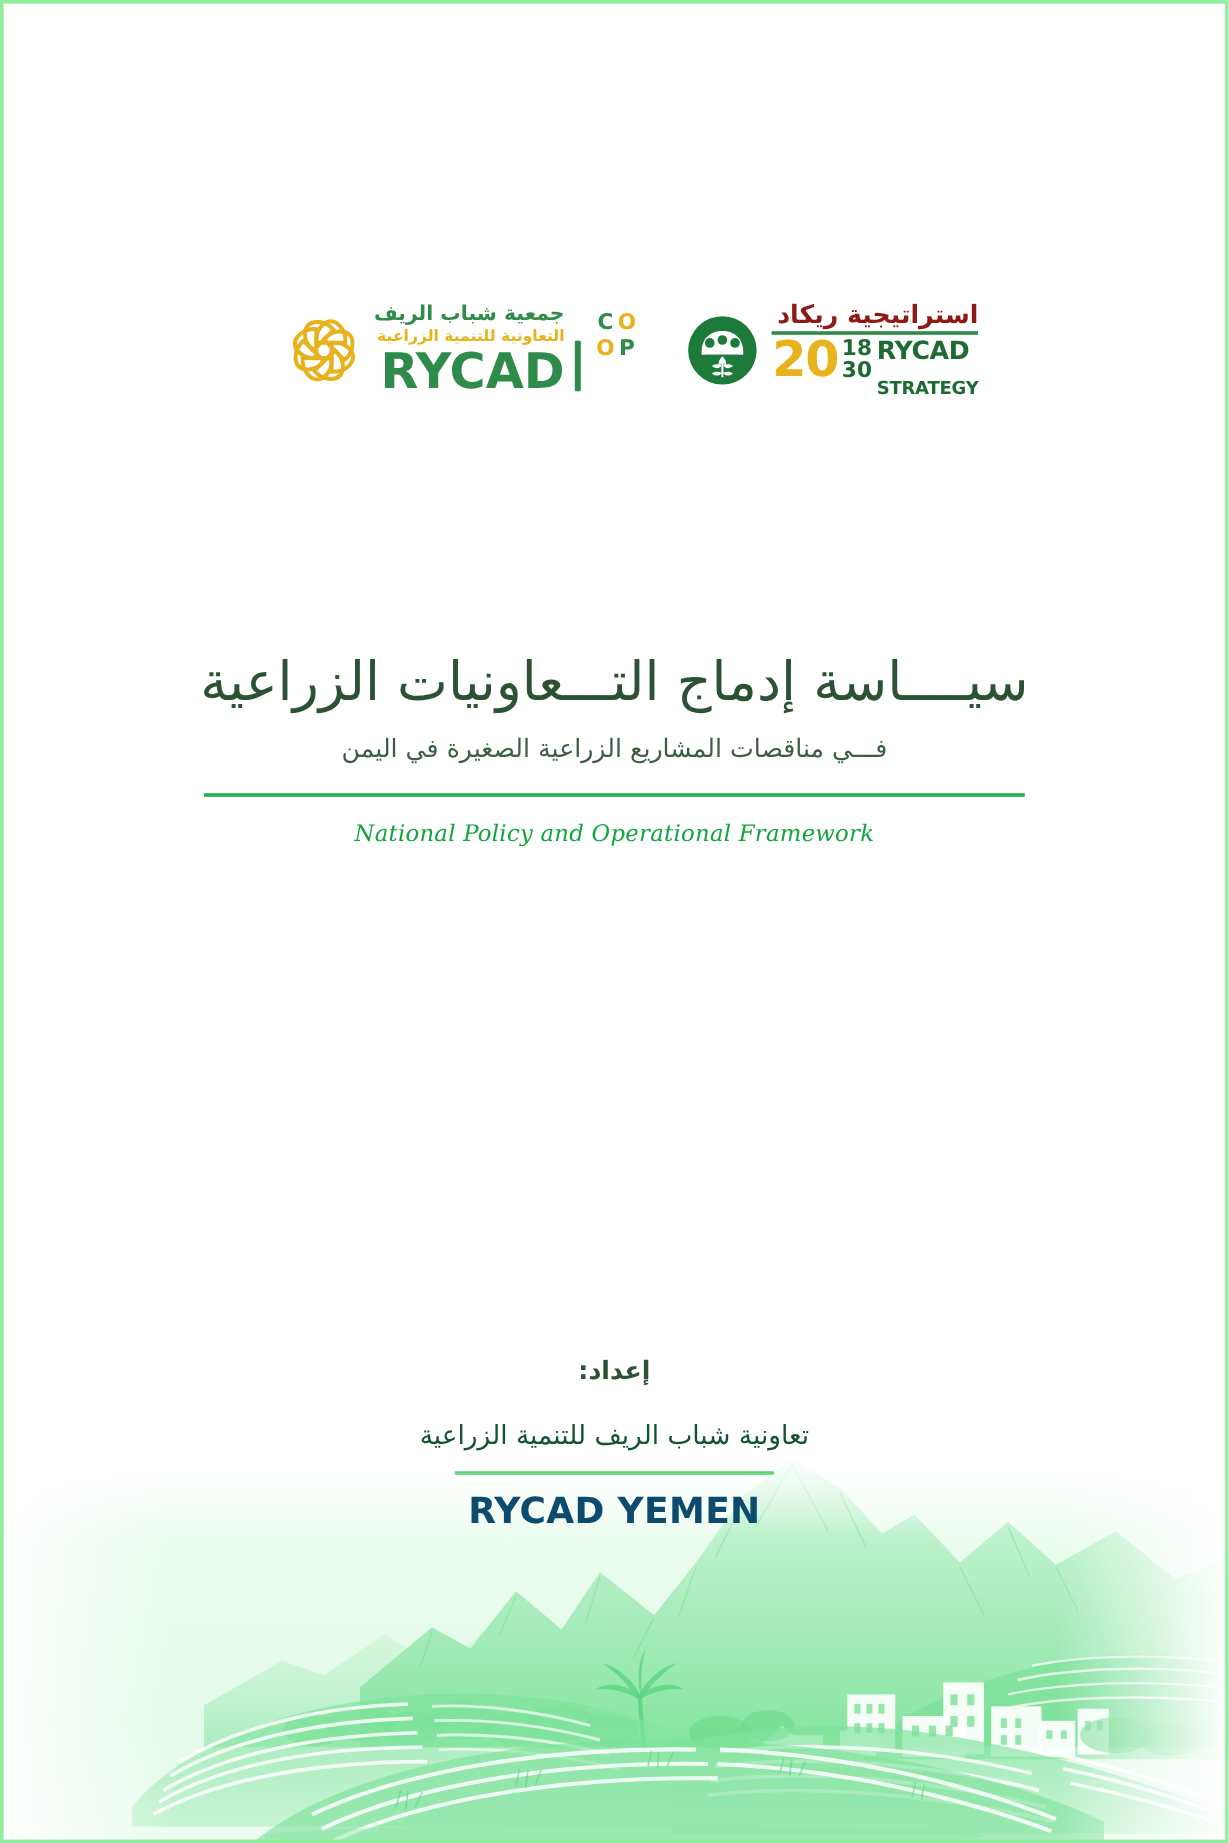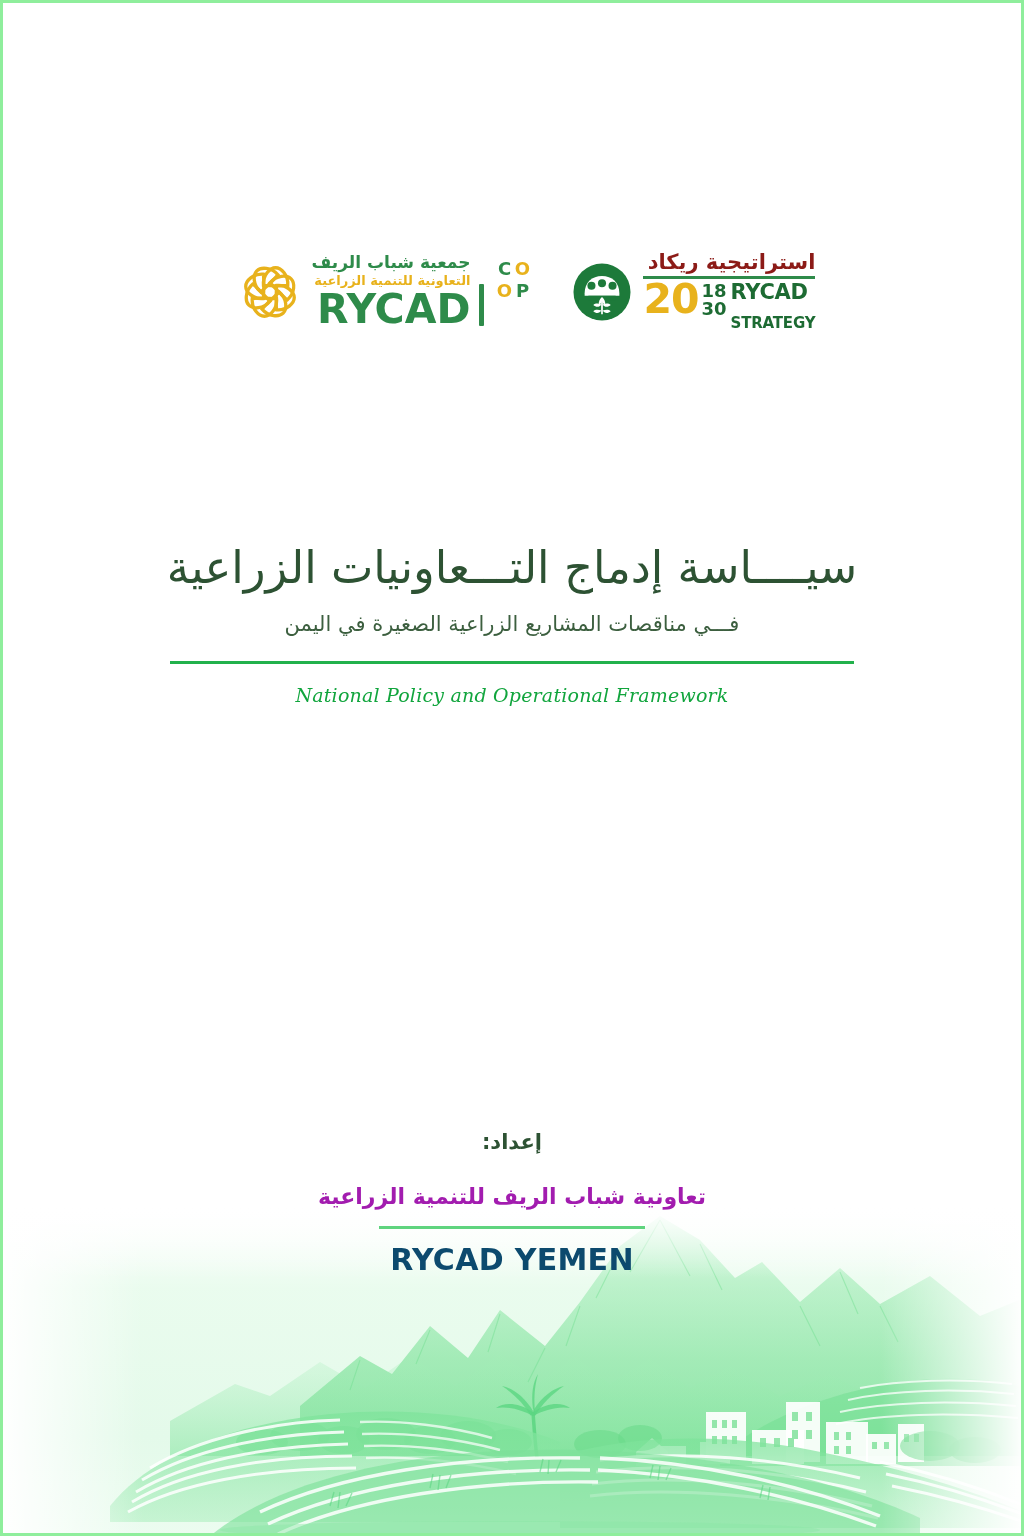--- a/index.html
+++ b/index.html
@@ -234,22 +234,22 @@
   .prep-label {
     direction: rtl;
     font-size: 21px;
     font-weight: 700;
     color: #2d5233;
     letter-spacing: .5px;
   }
   .org-name-ar {
     direction: rtl;
     font-size: 22px;
-    font-weight: 700;
-    color: #a21caf;
+    font-weight: 400;
+    color: #14532d;
     margin-top: 30px;
     letter-spacing: .2px;
   }
   .author-rule {
     width: 266px;
     height: 3px;
     background: #5fd47e;
     margin: 17px auto 0 auto;
     border: 0;
   }

